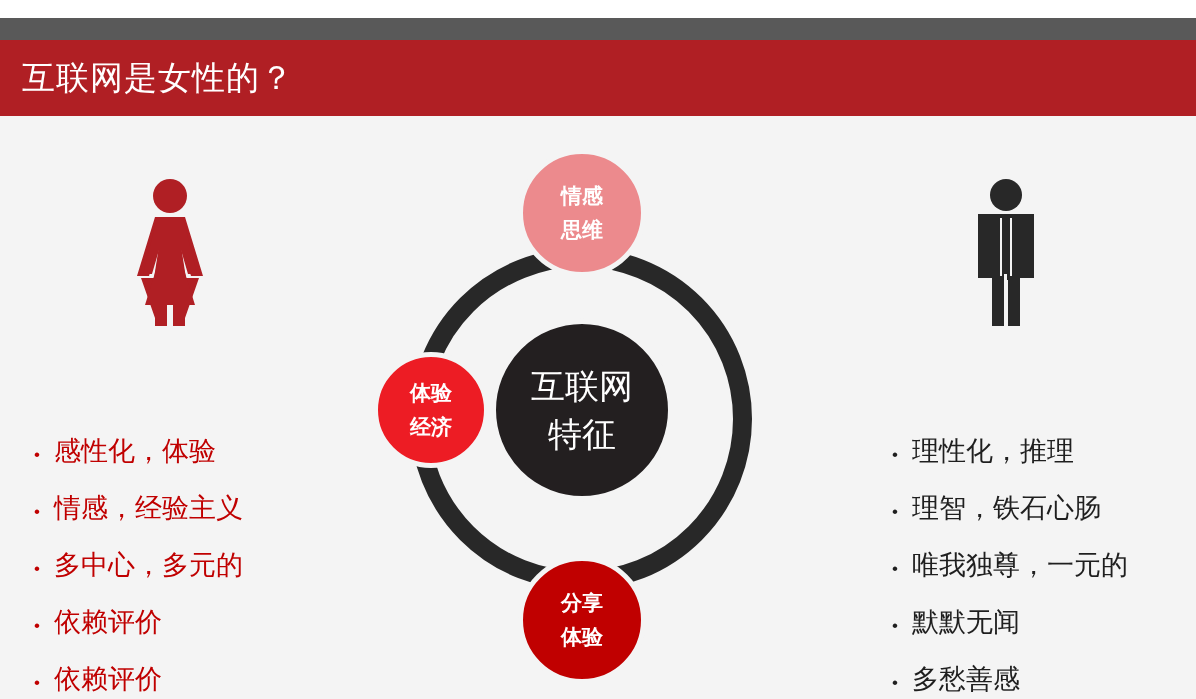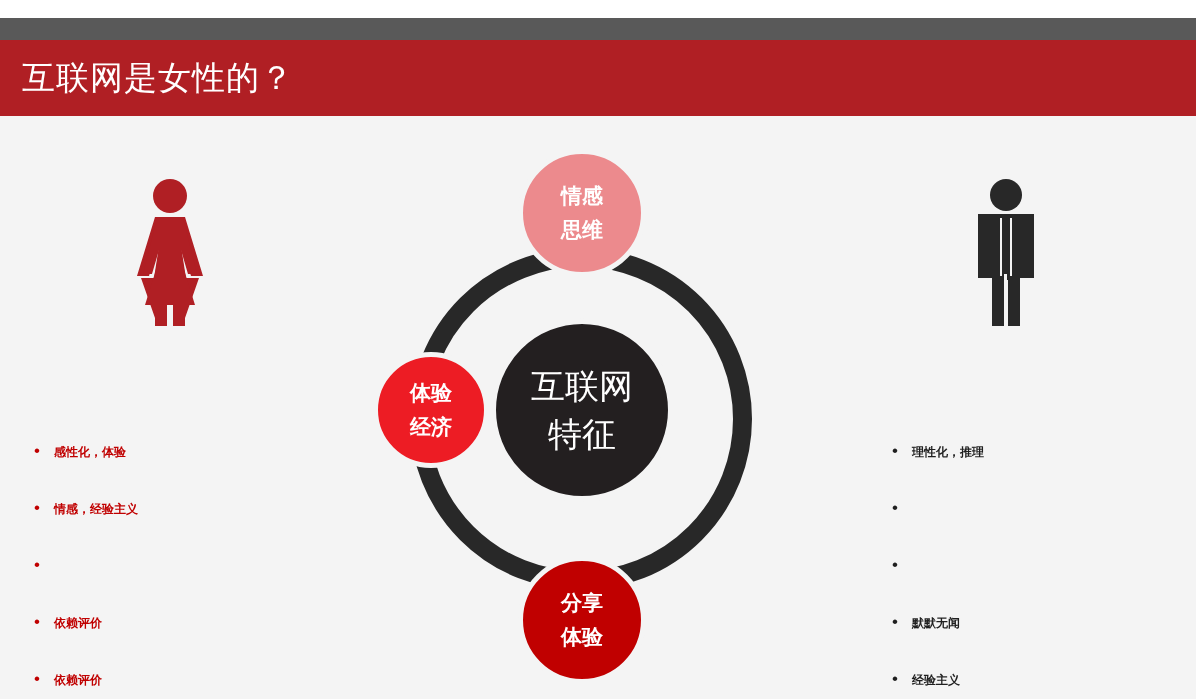--- a/index.html
+++ b/index.html
@@ -70,22 +70,22 @@
     align-items: baseline;
     height: 57px;
   }
   .bullet-dot {
     width: 20px;
     flex: 0 0 20px;
     font-size: 17px;
     line-height: 26px;
   }
   .bullet-text {
-    font-size: 12px;
-    font-weight: bold;
+    font-size: 27px;
+    font-weight: normal;
     line-height: 26px;
     white-space: nowrap;
   }
   .left .bullet-dot, .left .bullet-text  { color: #c00000; }
   .right .bullet-dot, .right .bullet-text { color: #1f1f1f; }
 
   
   .diagram {
     position: absolute;
     left: 360px;
@@ -200,49 +200,52 @@
       <div class="bullet-row">
         <span class="bullet-dot">•</span>
         <span class="bullet-text">感性化，体验</span>
       </div>
       <div class="bullet-row">
         <span class="bullet-dot">•</span>
         <span class="bullet-text">情感，经验主义</span>
       </div>
       <div class="bullet-row">
         <span class="bullet-dot">•</span>
+        <span class="bullet-text">多中心，多元的</span>
       </div>
       <div class="bullet-row">
         <span class="bullet-dot">•</span>
         <span class="bullet-text">依赖评价</span>
       </div>
       <div class="bullet-row">
         <span class="bullet-dot">•</span>
         <span class="bullet-text">依赖评价</span>
       </div>
     </div>
 
     <div class="bullet-list right">
       <div class="bullet-row">
         <span class="bullet-dot">•</span>
         <span class="bullet-text">理性化，推理</span>
       </div>
       <div class="bullet-row">
         <span class="bullet-dot">•</span>
-      </div>
-      <div class="bullet-row">
-        <span class="bullet-dot">•</span>
+        <span class="bullet-text">理智，铁石心肠</span>
+      </div>
+      <div class="bullet-row">
+        <span class="bullet-dot">•</span>
+        <span class="bullet-text">唯我独尊，一元的</span>
       </div>
       <div class="bullet-row">
         <span class="bullet-dot">•</span>
         <span class="bullet-text">默默无闻</span>
       </div>
       <div class="bullet-row">
         <span class="bullet-dot">•</span>
-        <span class="bullet-text">经验主义</span>
+        <span class="bullet-text">多愁善感</span>
       </div>
     </div>
 
     <div class="diagram">
 
       <div class="ring"></div>
 
       <div class="node node-center">
         <span class="ln">互联网</span>
         <span class="ln">特征</span>

